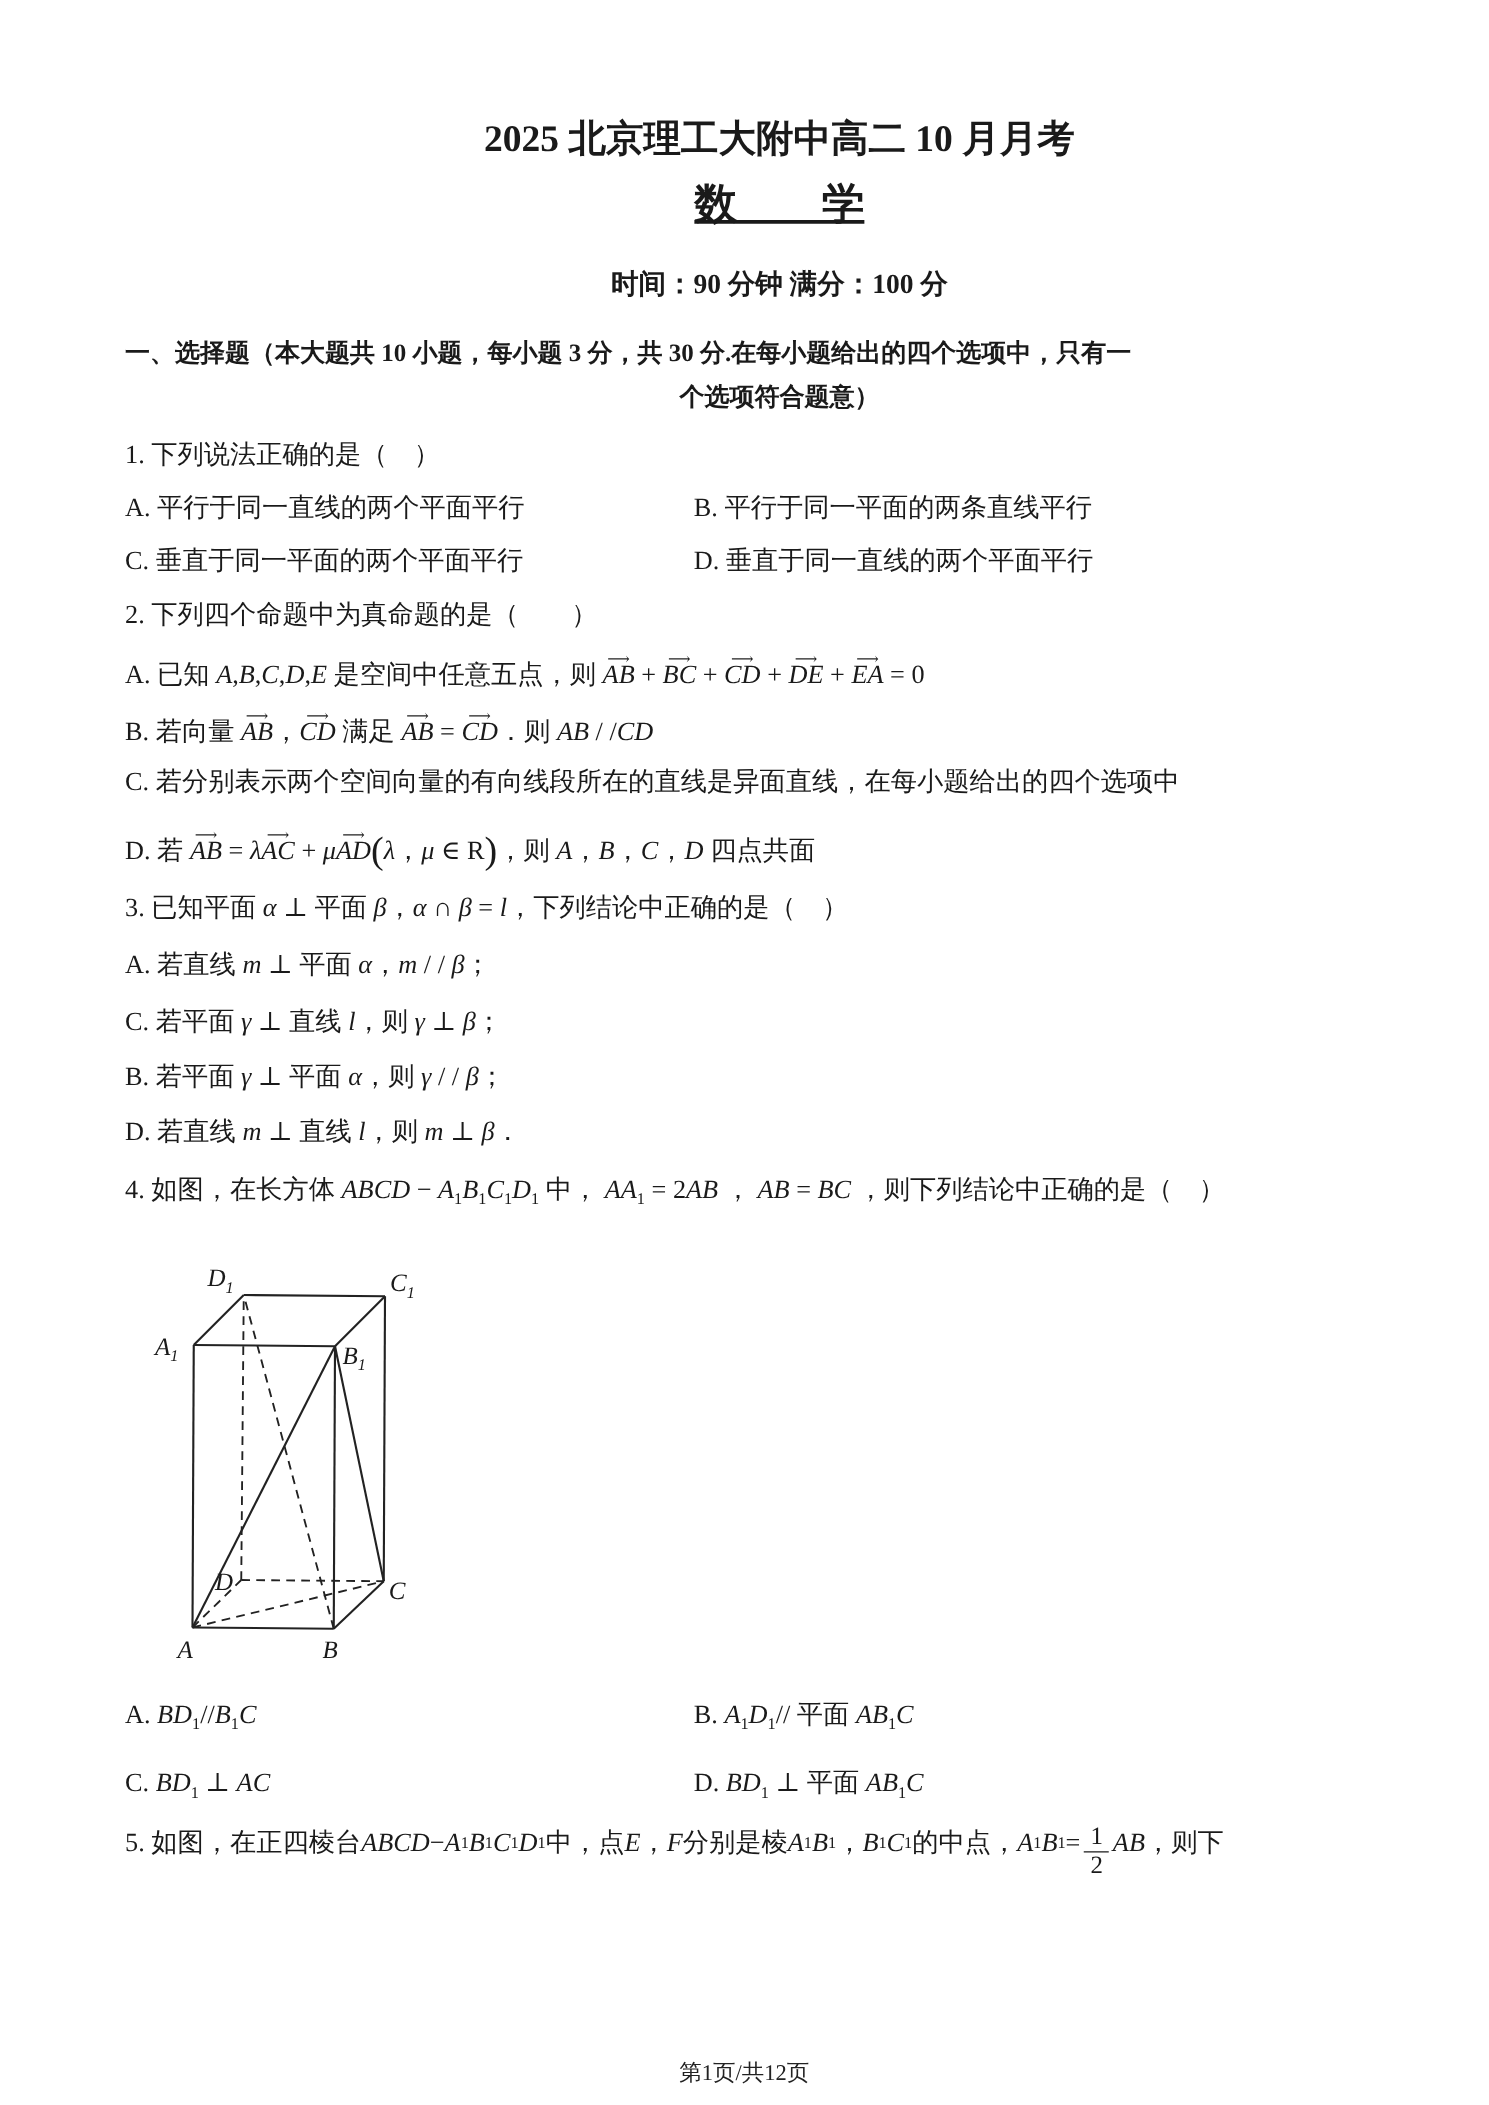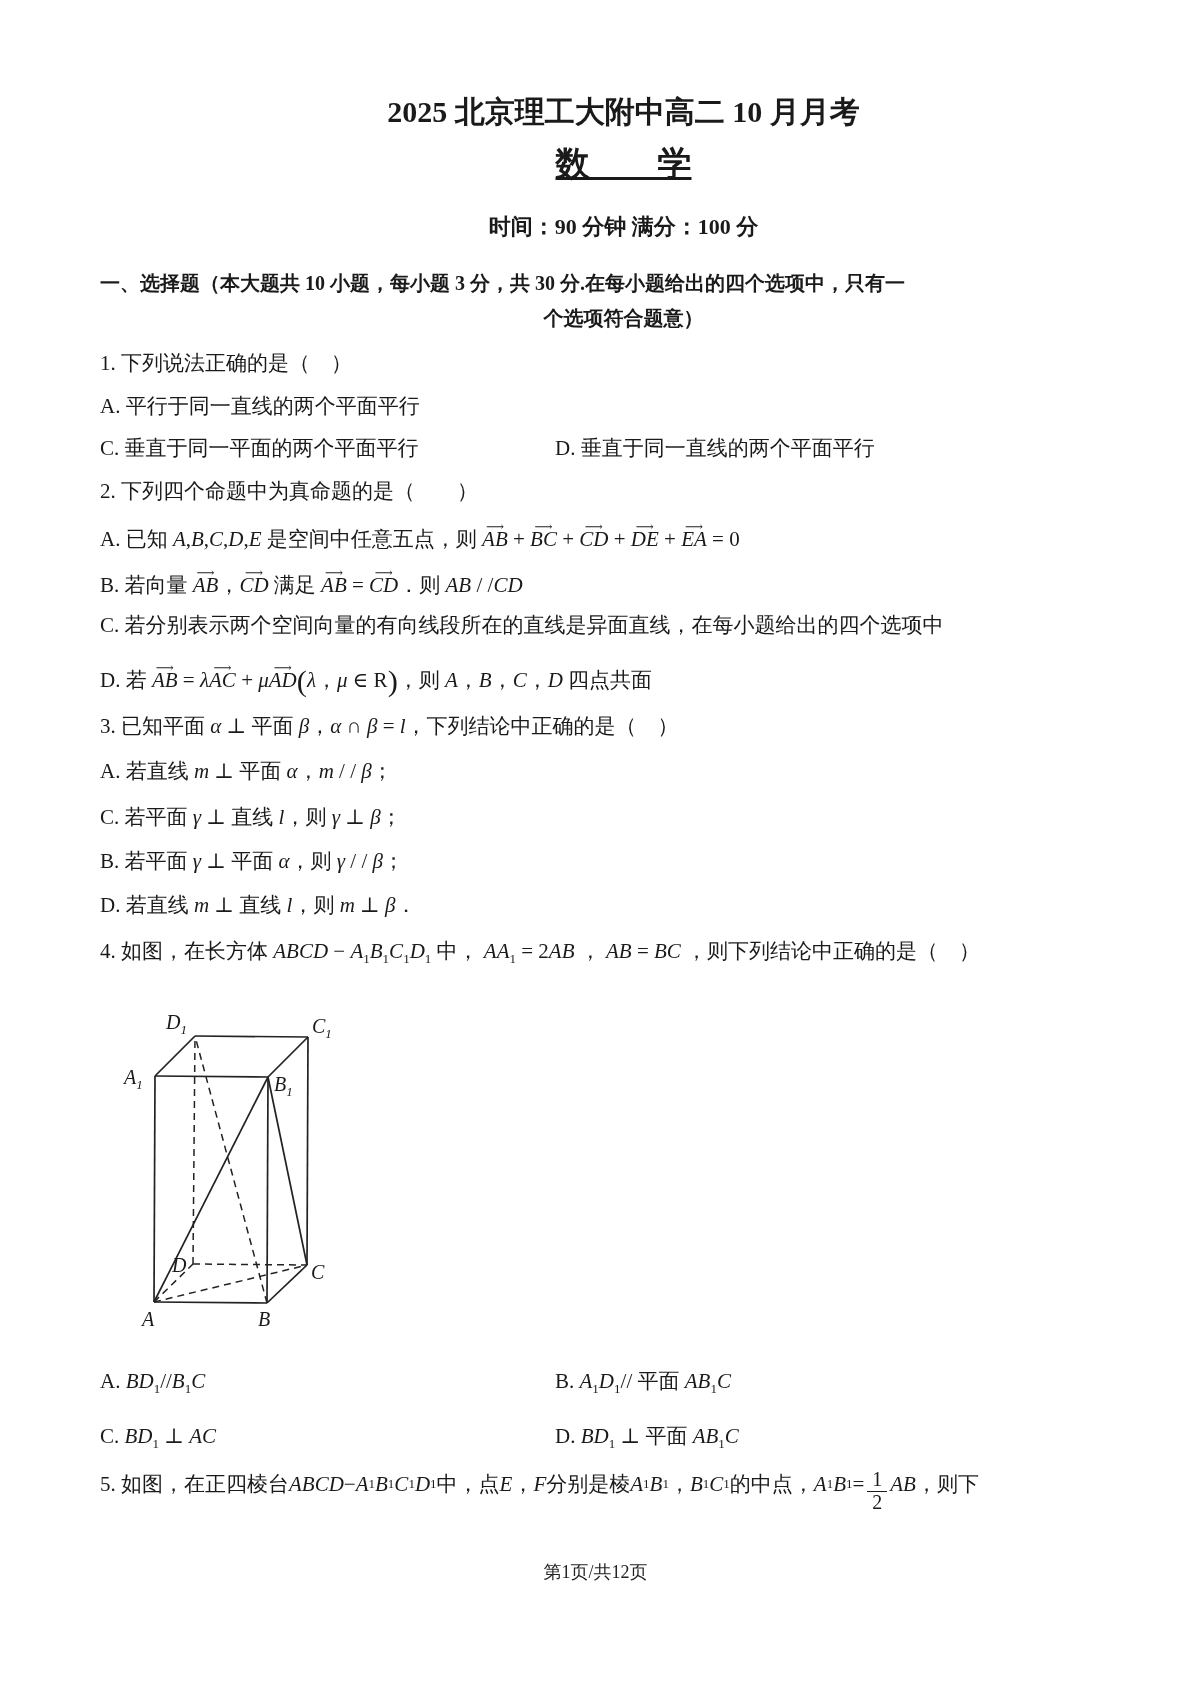--- a/index.html
+++ b/index.html
@@ -20,21 +20,21 @@
   .sec{font-size:20px;font-weight:bold;line-height:31px;}
   .sec1{margin-top:26px;}
   .sec2{margin-top:4px;text-align:center;}
   .line{font-size:21px;line-height:30px;}
   .optrow{display:grid;grid-template-columns:455px 1fr;font-size:21px;line-height:30px;}
   .mt6{margin-top:6px;}  .mt8{margin-top:8px;}
   .mt10{margin-top:10px;} .mt12{margin-top:12px;}
   .mt13{margin-top:13px;} .mt14{margin-top:14px;}
   .mt15{margin-top:15px;} .mt16{margin-top:16px;}
   .mt17{margin-top:17px;}
-  .mt30{margin-top:30px;}
+  .mt30{margin-top:20px;}
   .fline{padding-top:10px;}
   .fline2{padding-top:12px;line-height:32px;}
   i{font-family:"Liberation Serif","DejaVu Serif",serif;}
   sub{font-size:0.62em;}
   .vec{position:relative;display:inline-block;font-style:italic;line-height:inherit;}
   .vec::after{
     content:"⟶";
     position:absolute;left:50%;top:-0.92em;
     transform:translateX(-50%);
     font-size:0.60em;font-style:normal;
@@ -42,40 +42,41 @@
   .bp{font-size:1.45em;font-style:normal;vertical-align:-0.12em;font-weight:normal;}
   .frac{display:inline-block;vertical-align:middle;text-align:center;line-height:1.08;font-size:0.95em;margin:0 3px;}
   .frac .fnum{display:block;border-bottom:1.6px solid #1a1a1a;padding:0 5px;}
   .frac .fden{display:block;padding:0 5px;}
   .q5line{font-size:21px;line-height:30px;display:flex;height:60px;}
   .fig{margin-top:28px;margin-left:6px;}
   .fig svg{display:block;}
   .figlabel{font-style:italic;font-size:20px;fill:#1a1a1a;font-family:"Liberation Serif","DejaVu Serif",serif;}
   .fsub{font-size:13px;}
   .footer{
-    position:absolute;left:0;right:0;top:1560px;
+    position:absolute;left:0;right:0;top:1646px;
     text-align:center;font-size:18px;color:#222;
   }
 </style>
 </head>
 <body>
 
 <div class="page">
   <div class="content">
 
     <div class="title t-center">2025 北京理工大附中高二 10 月月考</div>
     <div class="subject t-center">数　　学</div>
     <div class="info t-center">时间：90 分钟  满分：100 分</div>
 
     <div class="sec sec1">一、选择题（本大题共 10 小题，每小题 3 分，共 30 分.在每小题给出的四个选项中，只有一</div>
     <div class="sec sec2">个选项符合题意）</div>
 
     <div class="line mt14">1. 下列说法正确的是（　）</div>
     <div class="optrow mt13">
       <div>A. 平行于同一直线的两个平面平行</div>
+      <div>B. 平行于同一平面的两条直线平行</div>
     </div>
     <div class="optrow mt12">
       <div>C. 垂直于同一平面的两个平面平行</div>
       <div>D. 垂直于同一直线的两个平面平行</div>
     </div>
 
     <div class="line mt13">2. 下列四个命题中为真命题的是（　　）</div>
     <div class="line fline mt8">A. 已知 <i>A</i>,<i>B</i>,<i>C</i>,<i>D</i>,<i>E</i> 是空间中任意五点，则 <span class="vec">AB</span> + <span class="vec">BC</span> + <span class="vec">CD</span> + <span class="vec">DE</span> + <span class="vec">EA</span> = 0</div>
     <div class="line fline mt6">B. 若向量 <span class="vec">AB</span>，<span class="vec">CD</span> 满足 <span class="vec">AB</span> = <span class="vec">CD</span>．则 <i>AB</i> / /<i>CD</i></div>
     <div class="line mt10">C. 若分别表示两个空间向量的有向线段所在的直线是异面直线，在每小题给出的四个选项中</div>

